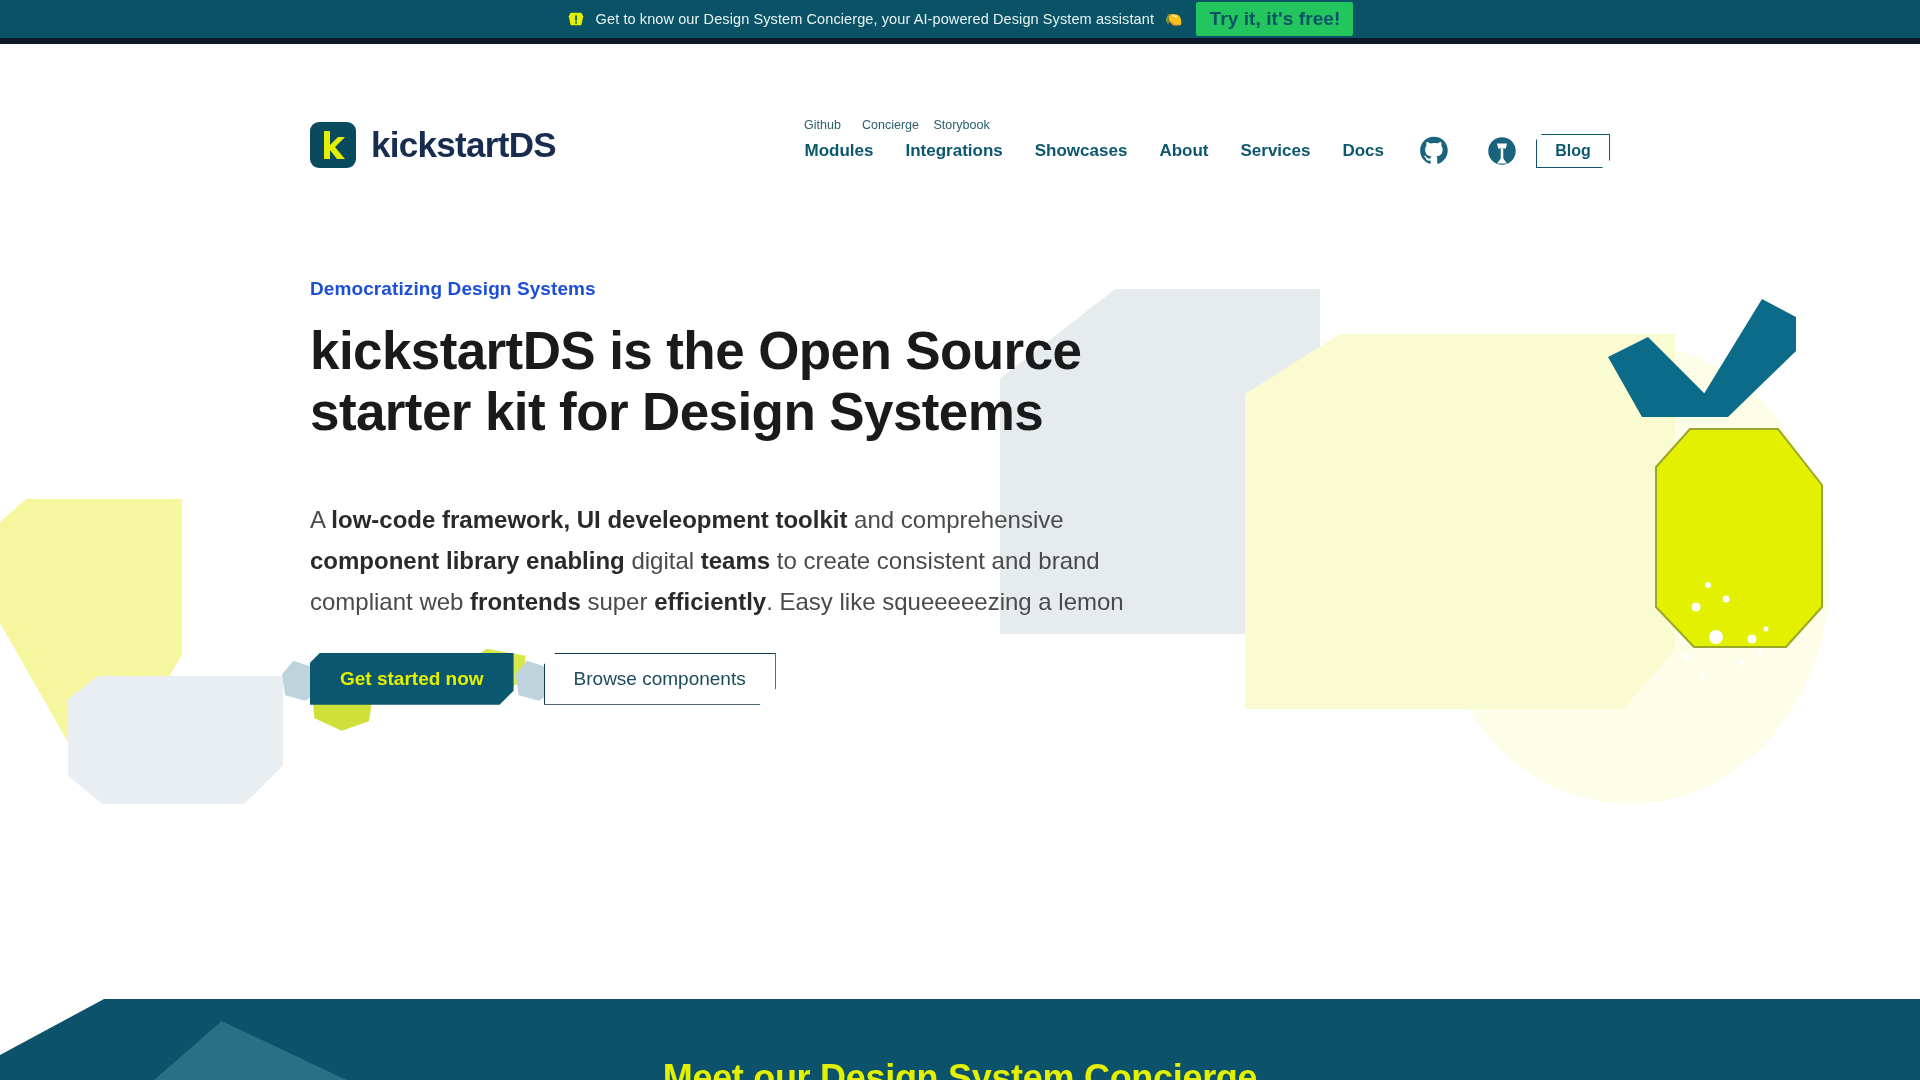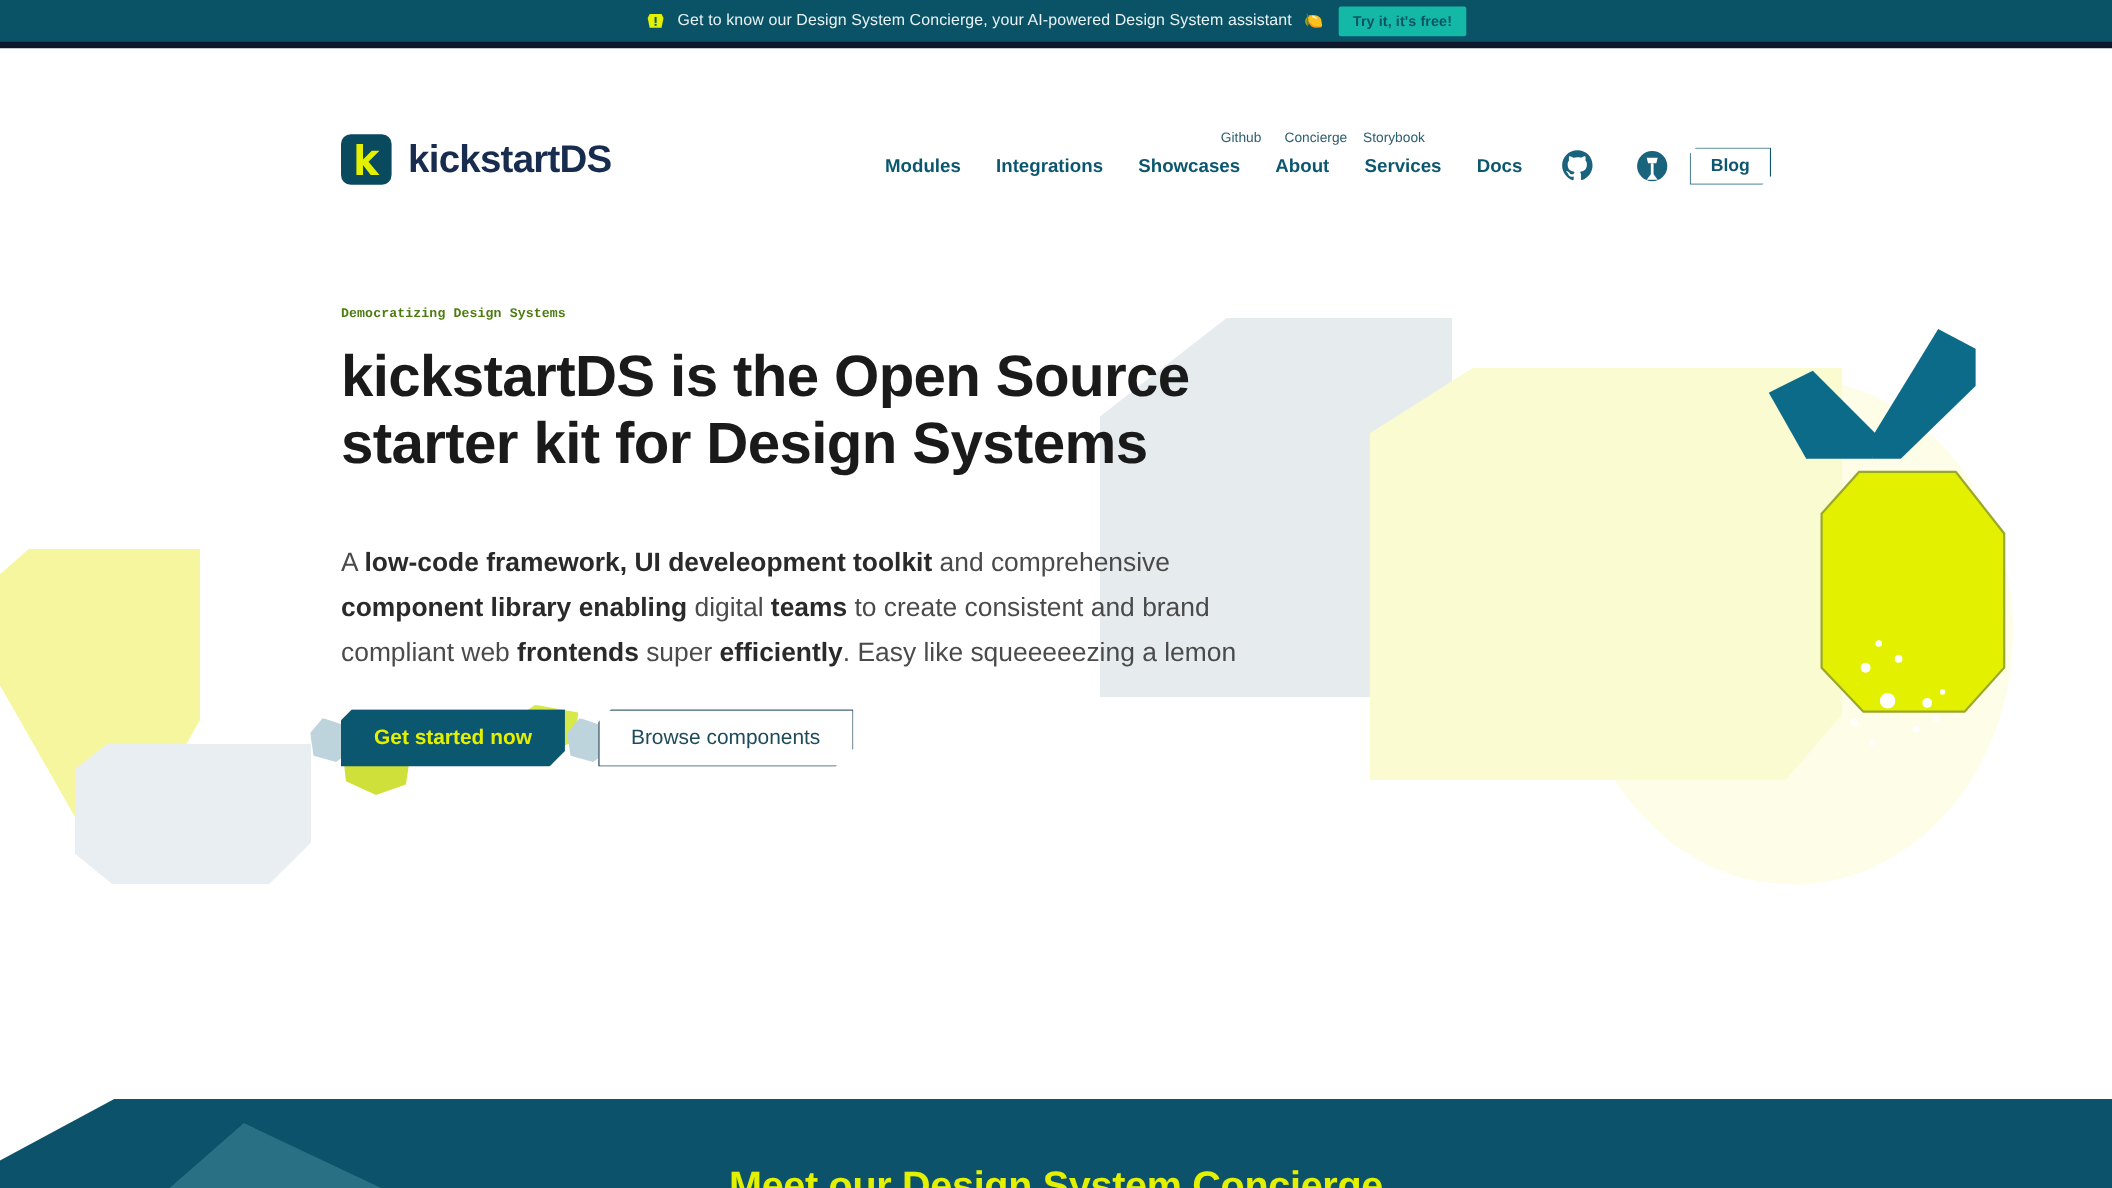--- a/index.html
+++ b/index.html
@@ -10,21 +10,21 @@
   .banner{
     position:relative; height:44px; background:#0a5366;
     display:flex; align-items:center; justify-content:center; gap:14px;
     border-bottom:6px solid #0f172a;
   }
   .banner-inner{ display:flex; align-items:center; gap:11px; }
   .banner-text{ color:#e8f2f4; font-size:14.5px; letter-spacing:.1px; }
   .lemon-badge{ width:18px; height:18px; display:block; }
   .banner-emoji{ font-size:14px; line-height:1; }
   .banner-cta{
-    background:#14b8a6; color:#0a5366; font-weight:bold; font-size:13px;
+    background:#22c55e; color:#0a5366; font-weight:bold; font-size:19px;
     padding:6px 13px; border:none; cursor:pointer; border-radius:2px;
     letter-spacing:.1px;
   }
 
   
   .hero{ position:relative; height:1122px; overflow:hidden; background:#fff; }
 
   
   .deco{ position:absolute; pointer-events:none; }
   .deco-yellow-left{
@@ -55,21 +55,21 @@
   
   .site-header{
     position:relative; z-index:5; display:flex; align-items:flex-end;
     padding:74px 0 0 0; max-width:1300px; margin:0 auto;
   }
   .logo{ display:flex; align-items:center; gap:15px; cursor:pointer; }
   .logo-mark{ width:46px; height:46px; border-radius:9px; background:#0a4a5e;
               display:flex; align-items:center; justify-content:center; }
   .logo-word{ font-size:35px; font-weight:bold; color:#172c4e; letter-spacing:-.7px; }
 
-  .nav-area{ margin-left:auto; display:flex; flex-direction:column; align-items:center; }
+  .nav-area{ margin-left:auto; display:flex; flex-direction:column; align-items:flex-start; }
   .util-row{ display:flex; align-items:flex-end; gap:0; margin-bottom:2px; }
   .util-label{ font-size:12.5px; color:#2c5f70; width:68px; text-align:center; cursor:pointer; }
   .util-label.storybook{ width:74px; }
 
   .main-row{ display:flex; align-items:center; gap:0; }
   .nav-link{
     font-size:17px; color:#0c5770; font-weight:600; cursor:pointer;
     padding:0 16px; white-space:nowrap;
   }
   .icon-btn{ width:68px; display:flex; justify-content:center; cursor:pointer; }
@@ -78,21 +78,21 @@
     height:34px; cursor:pointer; position:relative;
   }
   .blog-shape{
     position:absolute; inset:0; border:1.6px solid #0c5770; background:#fff;
     clip-path:polygon(6px 0, 100% 0, 100% calc(100% - 8px), calc(100% - 8px) 100%, 0 100%, 0 6px);
   }
   .blog-label{ position:relative; font-size:16px; color:#0c5770; font-weight:600; }
 
   
   .hero-content{ position:relative; z-index:4; max-width:1300px; margin:0 auto; padding-top:110px; }
-  .eyebrow{ font-size:12px; color:#4d7c0f; font-weight:600; margin-bottom:20px; letter-spacing:.1px;font-family:Liberation Mono, monospace; }
+  .eyebrow{ font-size:19px; color:#1d4ed8; font-weight:600; margin-bottom:20px; letter-spacing:.1px; }
   .headline{
     font-size:53px; line-height:1.16; font-weight:bold; color:#1a1a1a;
     letter-spacing:-.6px; max-width:830px; margin-bottom:56px;
   }
   .lede{
     font-size:24px; line-height:1.72; color:#4a4a4a; max-width:880px; margin-bottom:30px;
   }
   .lede b{ color:#2a2a2a; font-weight:bold; }
 
   .cta-row{ display:flex; align-items:flex-end; gap:30px; position:relative; }

